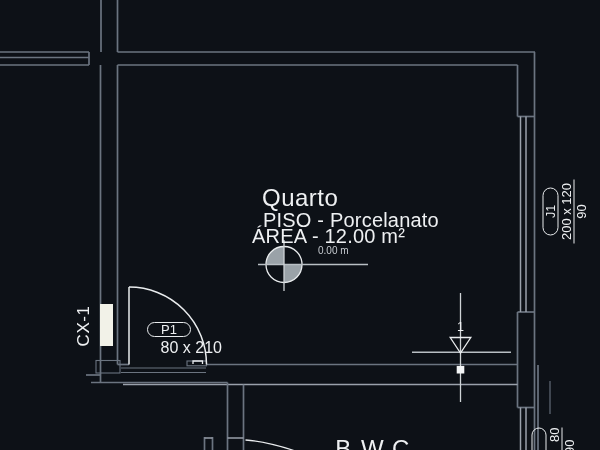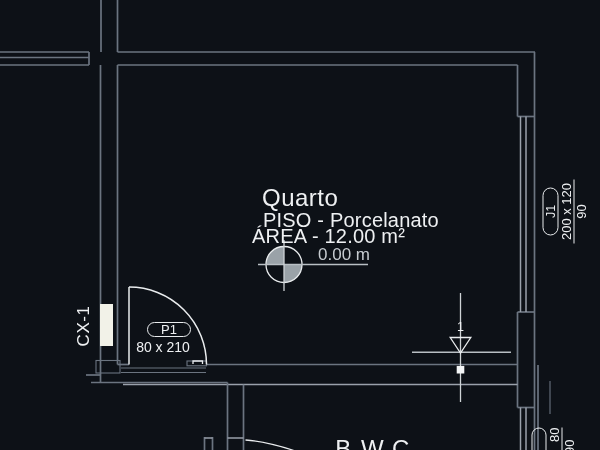--- a/index.html
+++ b/index.html
@@ -19,25 +19,25 @@
   .w-thin{stroke:var(--wall);stroke-width:1.1;fill:none;}
   .wb{stroke:var(--wall-bright);stroke-width:1.5;fill:none;}
   .a{stroke:var(--annotation);stroke-width:1.5;fill:none;}
   .a-thin{stroke:var(--annotation);stroke-width:1.3;fill:none;}
   .dim{stroke:var(--dim-line);stroke-width:1.5;fill:none;}
   .sec{stroke:var(--section-line);stroke-width:1.3;fill:none;}
   .quad{fill:var(--marker-fill);stroke:none;}
   .lbl{position:absolute;color:var(--text);white-space:nowrap;}
   .room-title{font-size:24px;line-height:28px;letter-spacing:.5px;}
   .room-sub{font-size:20px;line-height:16px;letter-spacing:.2px;}
-  .lvl{font-size:17px;color:var(--dim-text);}
+  .lvl{font-size:10px;color:var(--dim-text);}
   .stadium{border:1.4px solid var(--annotation);border-radius:9px;
     display:flex;align-items:center;justify-content:center;
     color:var(--text);box-sizing:border-box;}
-  .dims{font-size:14px;text-align:center;}
+  .dims{font-size:16px;text-align:right;padding-left:13px;}
   .rot{transform:rotate(-90deg);}
   .cx1{width:80px;text-align:center;font-size:17px;letter-spacing:.5px;}
   .vlabel{display:flex;flex-direction:column;align-items:stretch;}
   .vlabel .vdims{font-size:13px;line-height:13px;text-align:center;
     border-bottom:1.2px solid var(--annotation);padding-bottom:1px;}
   .vlabel .vsill{font-size:13px;line-height:14px;text-align:center;}
   .vlabel .stadium{margin:0 auto 1px auto;font-size:12.5px;}
   .vlabel.right .stadium{margin:0 0 1px auto;}
   .vlabel.right .vdims{text-align:right;}
   .vlabel.right .vsill{text-align:right;padding-right:12px;}

